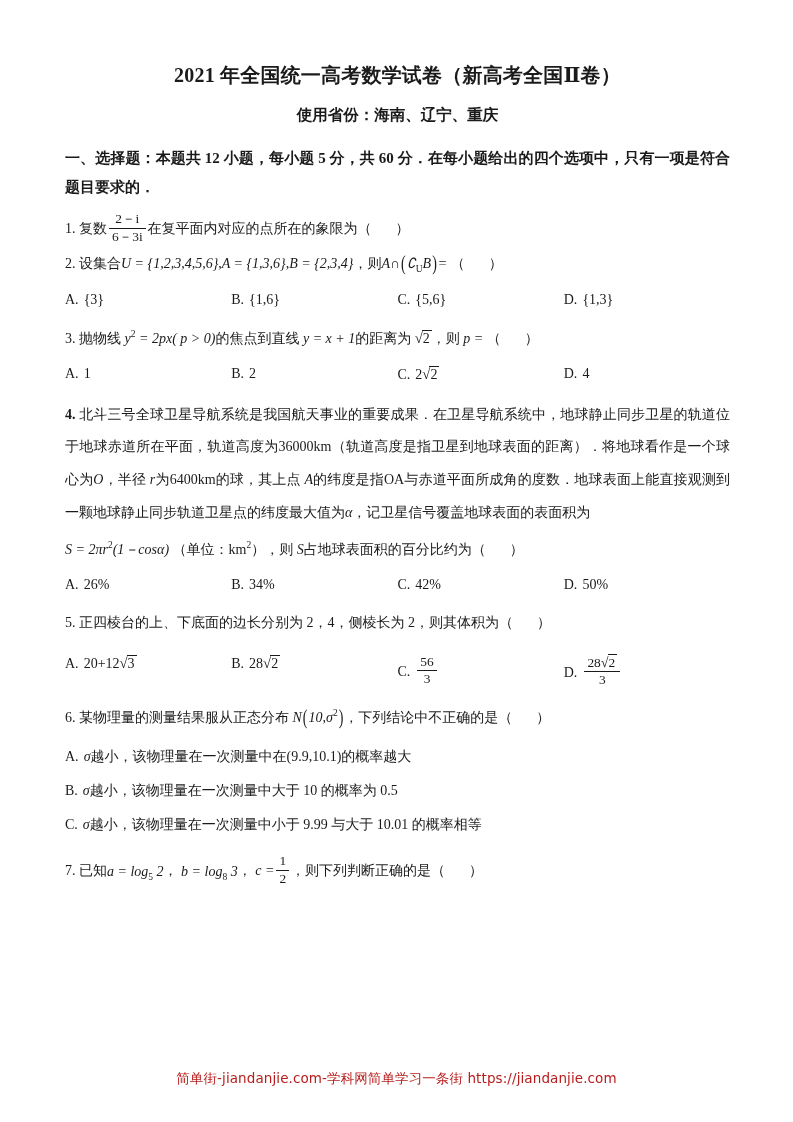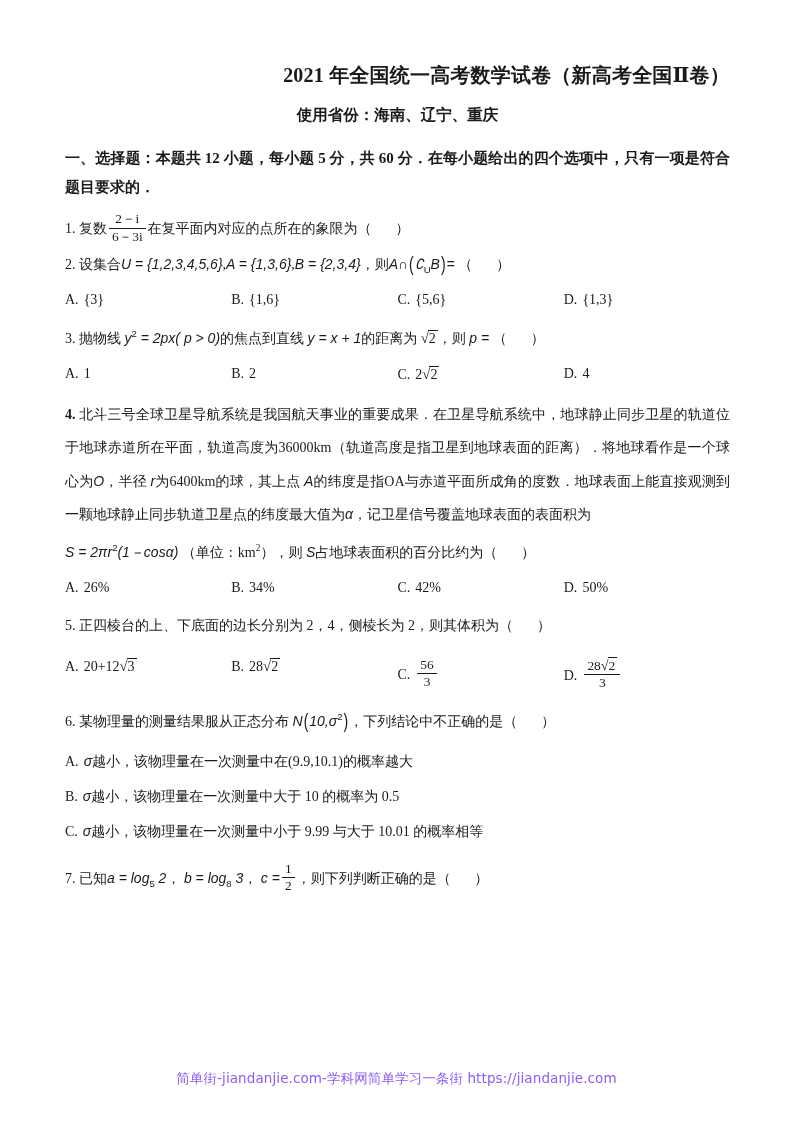--- a/index.html
+++ b/index.html
@@ -25,21 +25,21 @@
   }
   .content {
     position: absolute;
     left: 65px;
     top: 62px;
     width: 665px;
   }
 
   
   .doc-title {
-    text-align: right;
+    text-align: center;
     font-size: 20px;
     font-weight: bold;
     letter-spacing: 0.2px;
     margin: 0 0 16px 0;
     line-height: 1.35;
   }
   .doc-subtitle {
     text-align: center;
     font-size: 15.5px;
     font-weight: bold;
@@ -88,21 +88,21 @@
   .opt-stack .opt-row {
     font-size: 14px;
     line-height: 2.45;
   }
   .opt-label {
     margin-right: 5px;
   }
 
   
   .mathi {
-    font-family: Liberation Sans, sans-serif;
+    font-family: Liberation Serif, serif;
     font-style: italic;
   }
   .mathu {
     font-family: "Liberation Serif", "DejaVu Serif", serif;
     font-style: normal;
   }
   .frac {
     display: inline-block;
     vertical-align: -0.55em;
     text-align: center;
@@ -141,21 +141,21 @@
   .paren-blank { letter-spacing: 0.32em; }
 
   
   .footer {
     position: absolute;
     left: 0;
     top: 1070px;
     width: 793px;
     text-align: center;
     font-size: 13.5px;
-    color: #8b5cf6;
+    color: #b91c1c;
     font-family: "DejaVu Sans", "Liberation Sans", sans-serif;
     letter-spacing: 0.1px;
   }
 </style>
 </head>
 <body>
 
 <div class="page">
   <div class="content">
 

